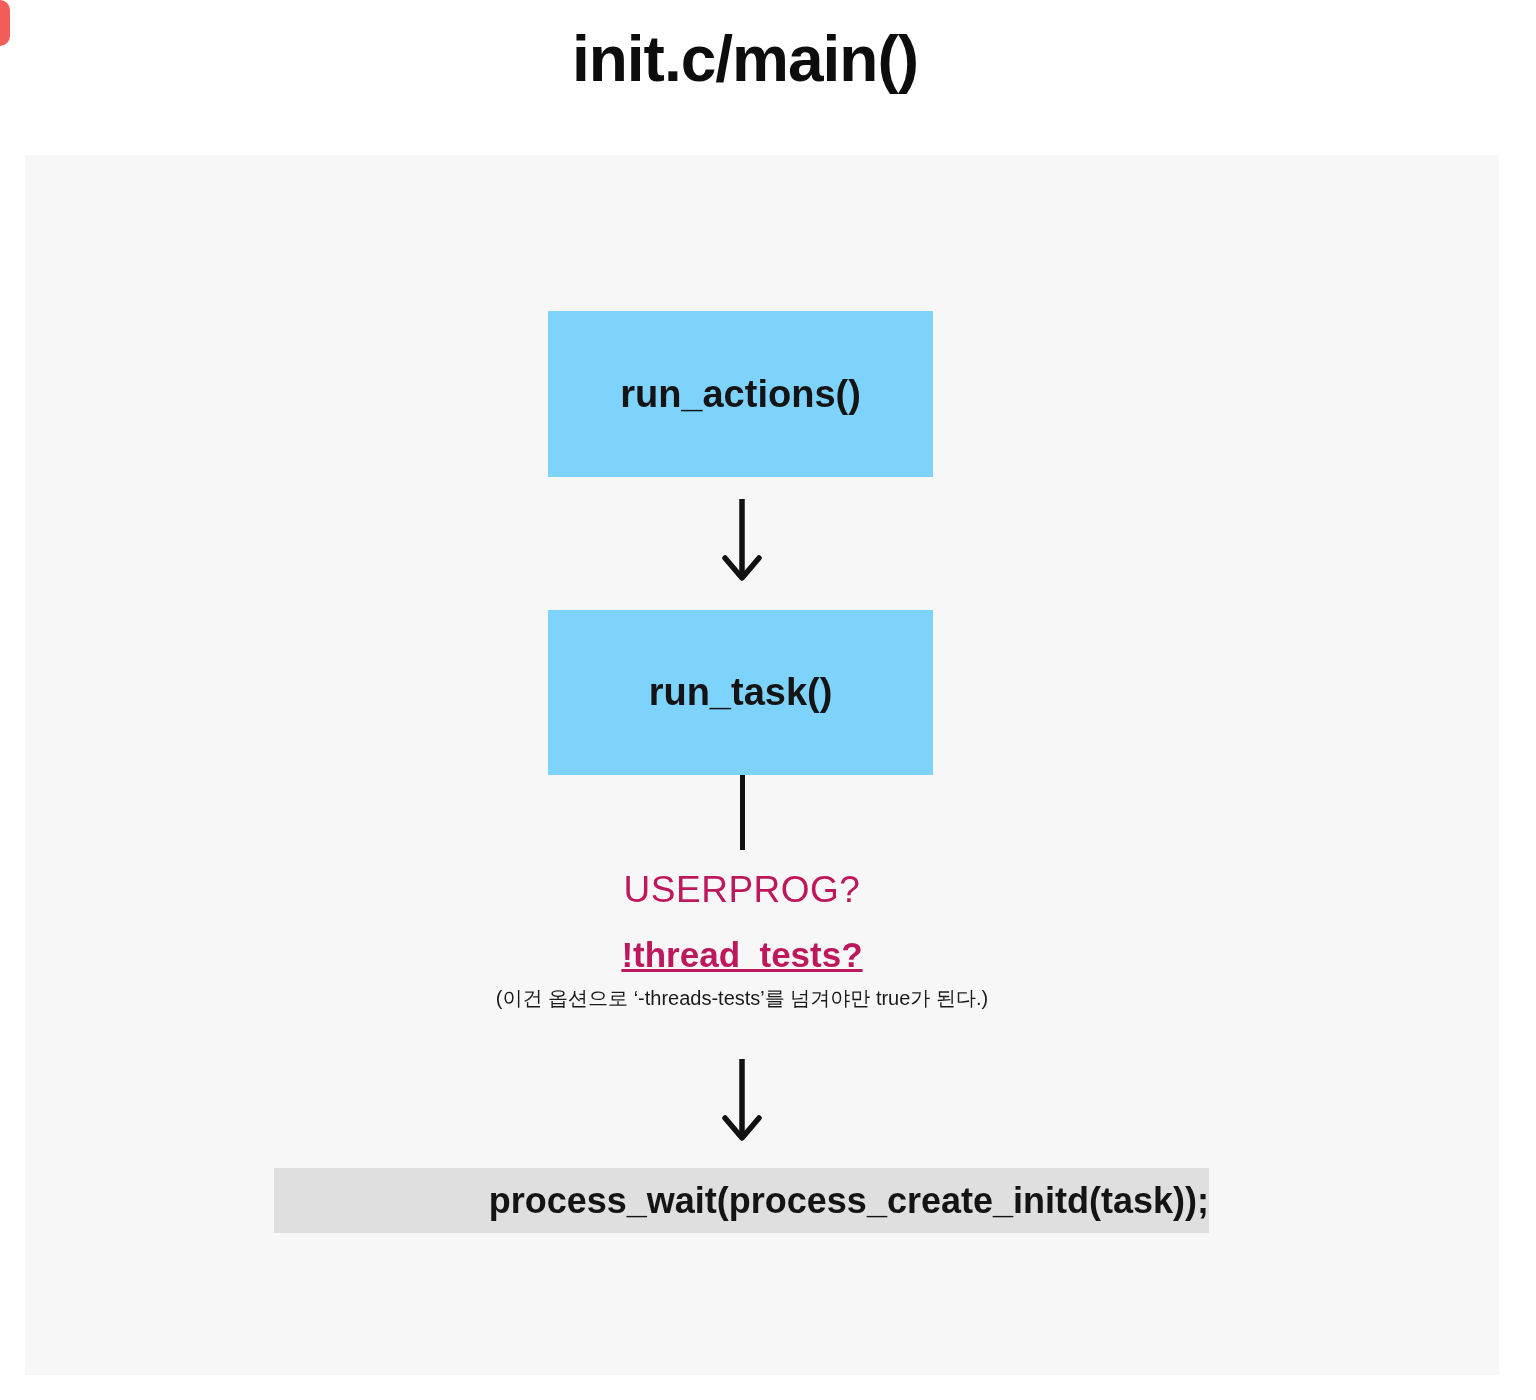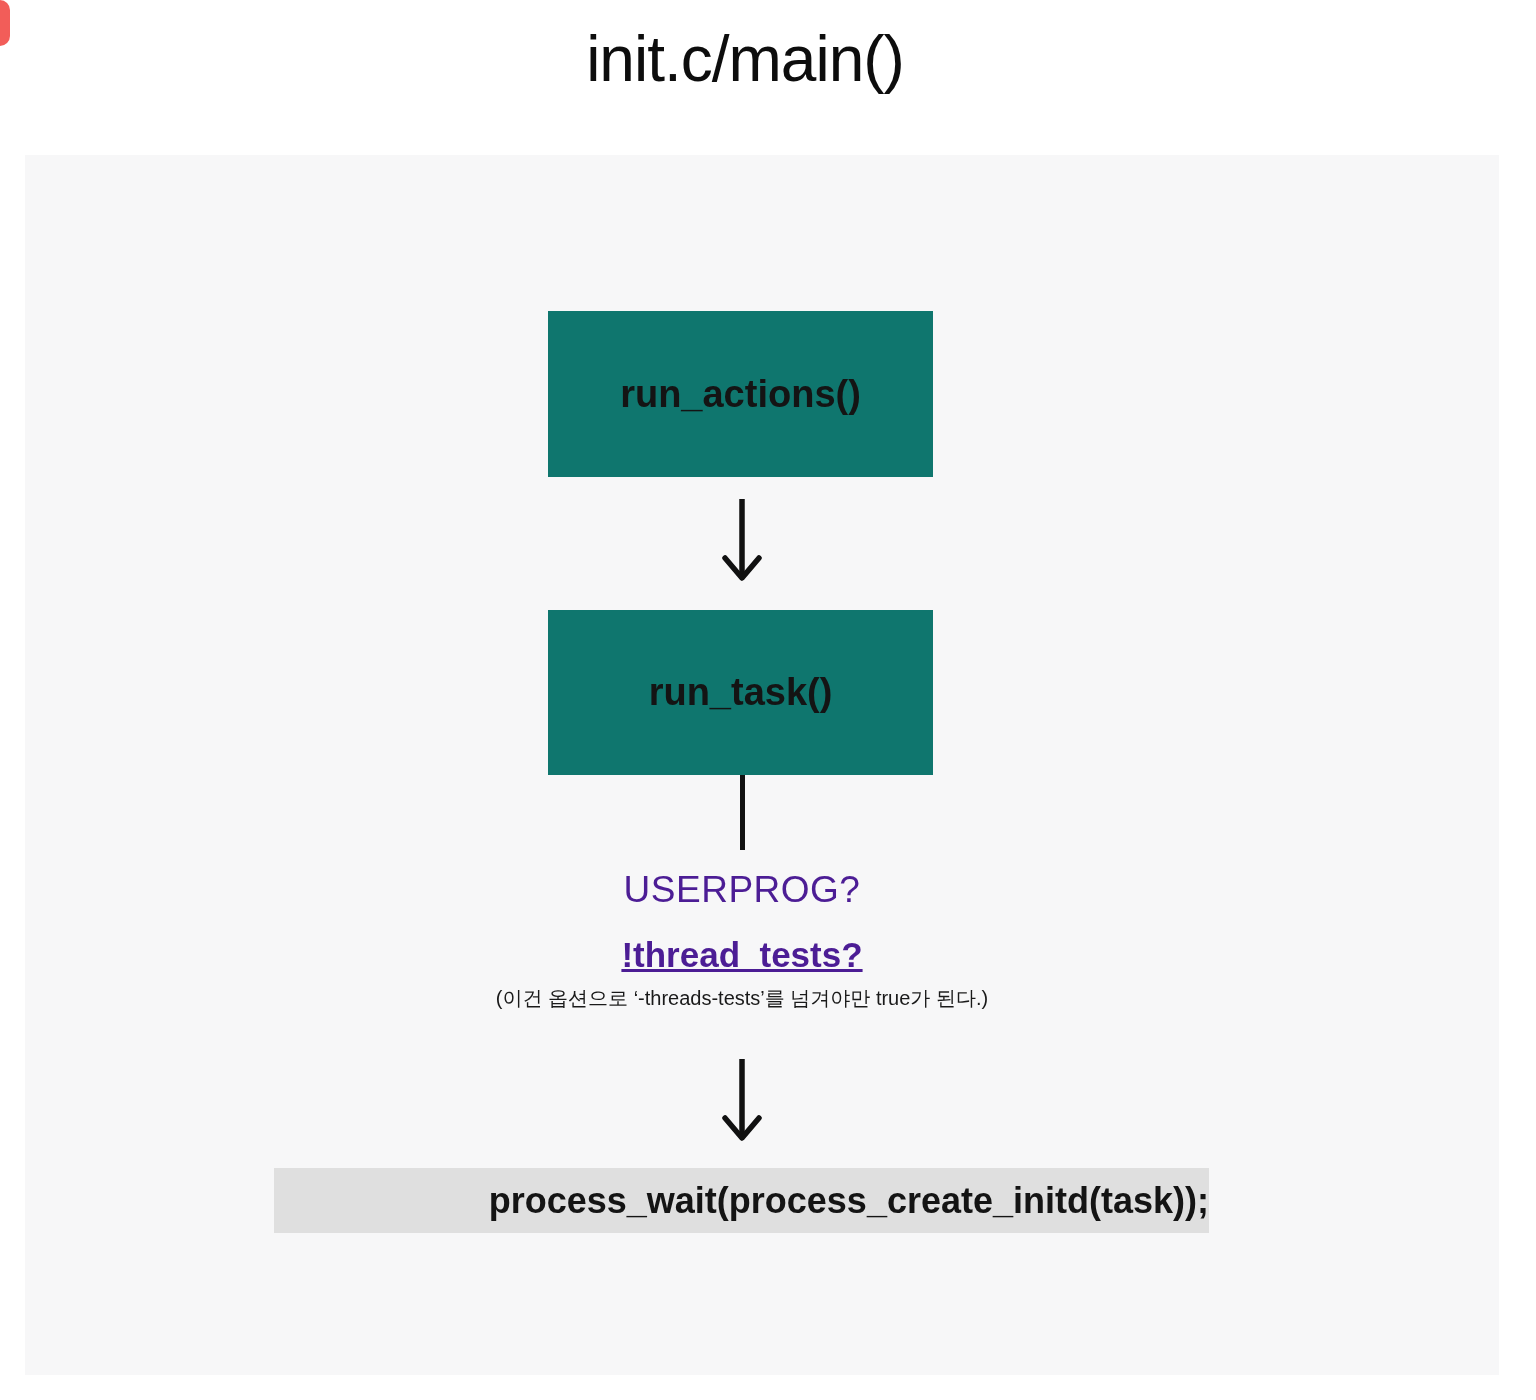--- a/index.html
+++ b/index.html
@@ -18,35 +18,35 @@
     background: #f0413c;
     border-radius: 0 10px 10px 0;
     opacity: .85;
   }
   .page-title {
     position: absolute;
     left: 0; top: 22px;
     width: 1490px;
     text-align: center;
     font-size: 64px;
-    font-weight: 400;
+    font-weight: 700;
     letter-spacing: -1px;
     color: #0d0d0d;
   }
   .flow-panel {
     position: absolute;
     left: 25px; top: 155px;
     width: 1474px; height: 1220px;
     background: #f7f7f8;
   }
   .flow-node {
     position: absolute;
     left: 523px;
     width: 385px;
-    background: #0f766e;
+    background: #7dd3fc;
     display: flex;
     align-items: center;
     justify-content: center;
     font-size: 38px;
     font-weight: 700;
     color: #141414;
   }
   .node-run-actions { top: 156px; height: 166px; }
   .node-run-task    { top: 455px; height: 165px; }
   .arrow-svg {
@@ -62,21 +62,21 @@
     top: 620px;
     width: 5px;
     height: 75px;
     background: #111111;
   }
   .cond-text {
     position: absolute;
     left: 0;
     width: 1434px;
     text-align: center;
-    color: #4c1d95;
+    color: #be185d;
   }
   .cond-userprog {
     top: 712px;
     font-size: 37px;
     font-weight: 500;
     line-height: 46px;
     letter-spacing: 0.5px;
   }
   .cond-thread-tests {
     top: 777px;

